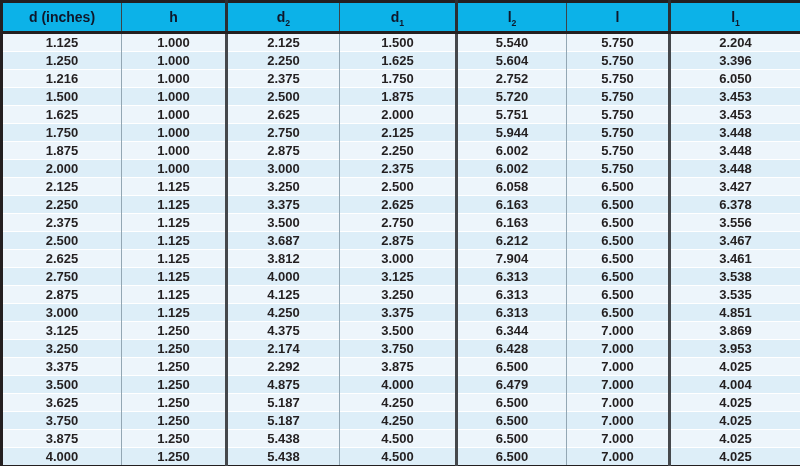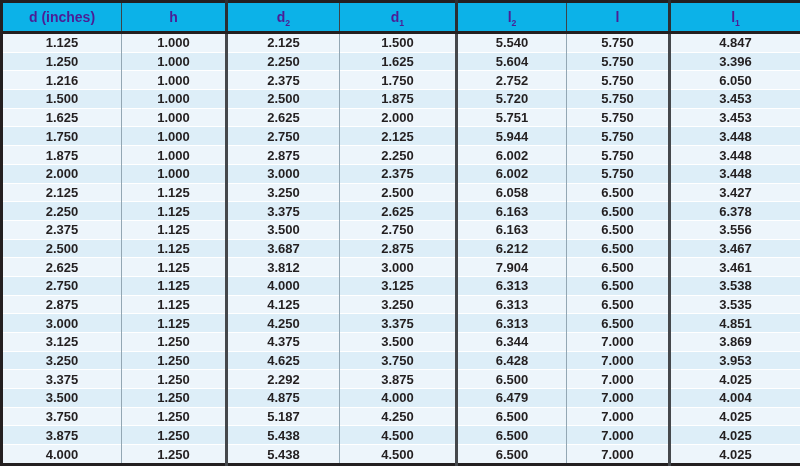--- a/index.html
+++ b/index.html
@@ -25,21 +25,21 @@
   }
   col.c0{width:120px}
   col.c1{width:105px}
   col.c2{width:113px}
   col.c3{width:117px}
   col.c4{width:110px}
   col.c5{width:103px}
   col.c6{width:132px}
   th{
     background:var(--header-bg);
-    color:#4c1d95;
+    color:#0f172a;
     font-size:14px;font-weight:bold;
     height:28px;padding:0;text-align:center;
     border-bottom:3px solid var(--border-dark);
   }
   th sub,td sub{font-size:0.62em;line-height:0;}
   td{
     color:var(--text);
     font-size:13px;font-weight:bold;
     text-align:center;vertical-align:middle;
     padding:0;height:17px;line-height:17px;
@@ -78,21 +78,21 @@
         </tr>
     </thead>
     <tbody>
         <tr>
           <td class="sep-thin">1.125</td>
           <td class="sep-thick">1.000</td>
           <td class="sep-thin">2.125</td>
           <td class="sep-thick">1.500</td>
           <td class="sep-thin">5.540</td>
           <td class="sep-thick">5.750</td>
-          <td>4.847</td>
+          <td>2.204</td>
         </tr>
         <tr>
           <td class="sep-thin">1.250</td>
           <td class="sep-thick">1.000</td>
           <td class="sep-thin">2.250</td>
           <td class="sep-thick">1.625</td>
           <td class="sep-thin">5.604</td>
           <td class="sep-thick">5.750</td>
           <td>3.396</td>
         </tr>
@@ -227,21 +227,21 @@
           <td class="sep-thick">1.250</td>
           <td class="sep-thin">4.375</td>
           <td class="sep-thick">3.500</td>
           <td class="sep-thin">6.344</td>
           <td class="sep-thick">7.000</td>
           <td>3.869</td>
         </tr>
         <tr>
           <td class="sep-thin">3.250</td>
           <td class="sep-thick">1.250</td>
-          <td class="sep-thin">4.625</td>
+          <td class="sep-thin">2.174</td>
           <td class="sep-thick">3.750</td>
           <td class="sep-thin">6.428</td>
           <td class="sep-thick">7.000</td>
           <td>3.953</td>
         </tr>
         <tr>
           <td class="sep-thin">3.375</td>
           <td class="sep-thick">1.250</td>
           <td class="sep-thin">2.292</td>
           <td class="sep-thick">3.875</td>
@@ -250,20 +250,29 @@
           <td>4.025</td>
         </tr>
         <tr>
           <td class="sep-thin">3.500</td>
           <td class="sep-thick">1.250</td>
           <td class="sep-thin">4.875</td>
           <td class="sep-thick">4.000</td>
           <td class="sep-thin">6.479</td>
           <td class="sep-thick">7.000</td>
           <td>4.004</td>
+        </tr>
+        <tr>
+          <td class="sep-thin">3.625</td>
+          <td class="sep-thick">1.250</td>
+          <td class="sep-thin">5.187</td>
+          <td class="sep-thick">4.250</td>
+          <td class="sep-thin">6.500</td>
+          <td class="sep-thick">7.000</td>
+          <td>4.025</td>
         </tr>
         <tr>
           <td class="sep-thin">3.750</td>
           <td class="sep-thick">1.250</td>
           <td class="sep-thin">5.187</td>
           <td class="sep-thick">4.250</td>
           <td class="sep-thin">6.500</td>
           <td class="sep-thick">7.000</td>
           <td>4.025</td>
         </tr>

